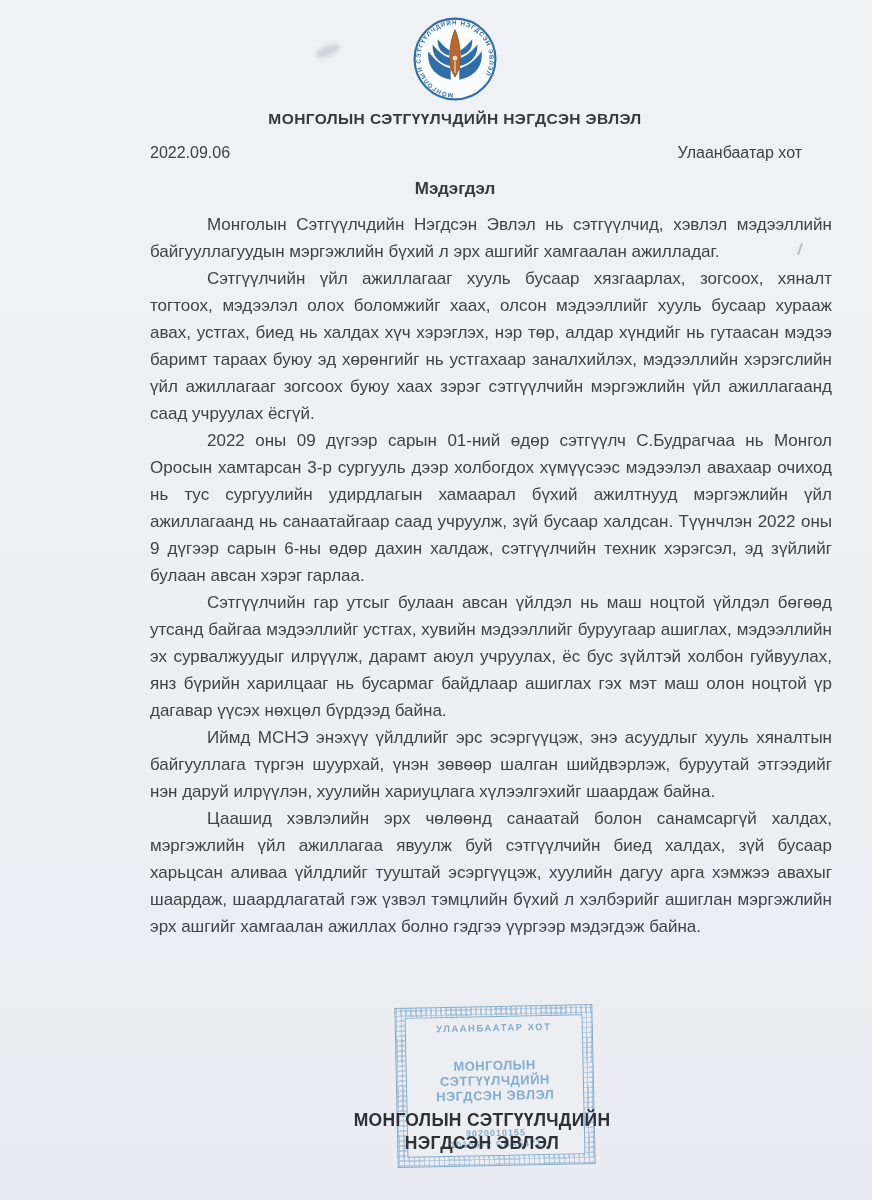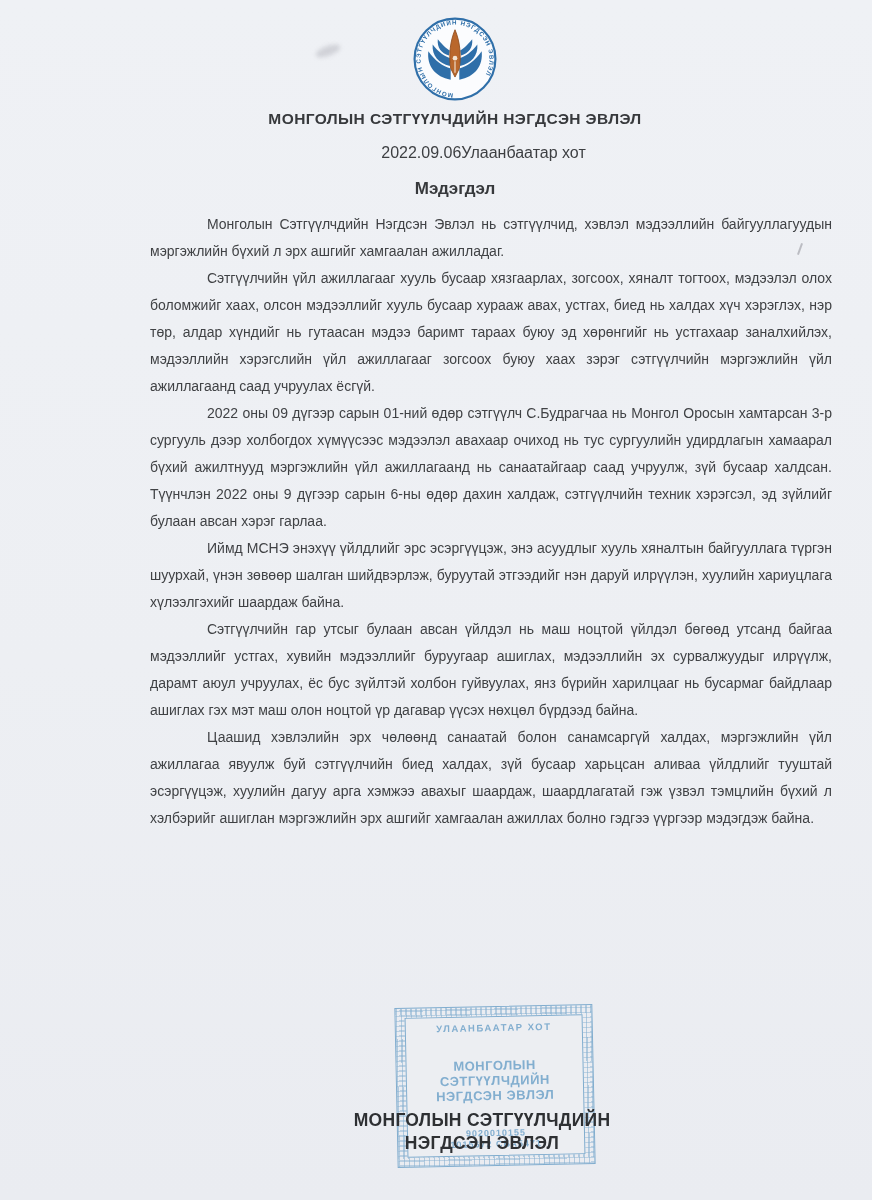--- a/index.html
+++ b/index.html
@@ -9,27 +9,27 @@
     background:linear-gradient(180deg,#eff1f5 0%,#edeff3 55%,#eaecf1 100%);
     color:#3d3f42;
   }
   
   .head-center{position:absolute;left:0;width:872px;text-align:center;transform:translateX(19px);}
   .logo-wrap{top:16px;}
   .logo-wrap svg{display:inline-block;}
   .org-name{top:110px;font-size:15.5px;font-weight:bold;letter-spacing:.4px;color:#37393c;}
   .date-row{
     position:absolute;top:144px;left:150px;right:70px;
-    display:flex;justify-content:center;font-size:16px;color:#3d3f42;margin-left:15px;
+    display:flex;justify-content:space-between;font-size:16px;color:#3d3f42;
   }
   .doc-title{top:179px;font-size:17px;font-weight:bold;color:#37393c;}
   
   .body-text{
     position:absolute;top:211px;left:150px;right:40px;
-    font-size:14px;line-height:27px;text-align:justify;color:#404245;
+    font-size:17px;line-height:27px;text-align:justify;color:#404245;
   }
   .body-text p{margin:0;text-indent:57px;}
   
   .stamp{
     position:absolute;left:396px;top:1006px;width:198px;height:160px;
     transform:rotate(-1.2deg);opacity:.92;
   }
   .stamp .frame-outer{
     position:absolute;inset:0;border:1.5px solid #79a8cc;
     background:
@@ -97,22 +97,22 @@
     <span>2022.09.06</span>
     <span>Улаанбаатар хот</span>
   </div>
 
   <div class="head-center doc-title">Мэдэгдэл</div>
 
   <div class="body-text">
     <p>Монголын Сэтгүүлчдийн Нэгдсэн Эвлэл нь сэтгүүлчид, хэвлэл мэдээллийн байгууллагуудын мэргэжлийн бүхий л эрх ашгийг хамгаалан ажилладаг.</p>
     <p>Сэтгүүлчийн үйл ажиллагааг хууль бусаар хязгаарлах, зогсоох, хяналт тогтоох, мэдээлэл олох боломжийг хаах, олсон мэдээллийг хууль бусаар хурааж авах, устгах, биед нь халдах хүч хэрэглэх, нэр төр, алдар хүндийг нь гутаасан мэдээ баримт тараах буюу эд хөрөнгийг нь устгахаар заналхийлэх, мэдээллийн хэрэгслийн үйл ажиллагааг зогсоох буюу хаах зэрэг сэтгүүлчийн мэргэжлийн үйл ажиллагаанд саад учруулах ёсгүй.</p>
     <p>2022 оны 09 дүгээр сарын 01-ний өдөр сэтгүүлч С.Будрагчаа нь Монгол Оросын хамтарсан 3-р сургууль дээр холбогдох хүмүүсээс мэдээлэл авахаар очиход нь тус сургуулийн удирдлагын хамаарал бүхий ажилтнууд мэргэжлийн үйл ажиллагаанд нь санаатайгаар саад учруулж, зүй бусаар халдсан. Түүнчлэн 2022 оны 9 дүгээр сарын 6-ны өдөр дахин халдаж, сэтгүүлчийн техник хэрэгсэл, эд зүйлийг булаан авсан хэрэг гарлаа.</p>
+    <p>Сэтгүүлчийн гар утсыг булаан авсан үйлдэл нь маш ноцтой үйлдэл бөгөөд утсанд байгаа мэдээллийг устгах, хувийн мэдээллийг буруугаар ашиглах, мэдээллийн эх сурвалжуудыг илрүүлж, дарамт аюул учруулах, ёс бус зүйлтэй холбон гуйвуулах, янз бүрийн харилцааг нь бусармаг байдлаар ашиглах гэх мэт маш олон ноцтой үр дагавар үүсэх нөхцөл бүрдээд байна.</p>
     <p>Иймд МСНЭ энэхүү үйлдлийг эрс эсэргүүцэж, энэ асуудлыг хууль хяналтын байгууллага түргэн шуурхай, үнэн зөвөөр шалган шийдвэрлэж, буруутай этгээдийг нэн даруй илрүүлэн, хуулийн хариуцлага хүлээлгэхийг шаардаж байна.</p>
-    <p>Сэтгүүлчийн гар утсыг булаан авсан үйлдэл нь маш ноцтой үйлдэл бөгөөд утсанд байгаа мэдээллийг устгах, хувийн мэдээллийг буруугаар ашиглах, мэдээллийн эх сурвалжуудыг илрүүлж, дарамт аюул учруулах, ёс бус зүйлтэй холбон гуйвуулах, янз бүрийн харилцааг нь бусармаг байдлаар ашиглах гэх мэт маш олон ноцтой үр дагавар үүсэх нөхцөл бүрдээд байна.</p>
     <p>Цаашид хэвлэлийн эрх чөлөөнд санаатай болон санамсаргүй халдах, мэргэжлийн үйл ажиллагаа явуулж буй сэтгүүлчийн биед халдах, зүй бусаар харьцсан аливаа үйлдлийг тууштай эсэргүүцэж, хуулийн дагуу арга хэмжээ авахыг шаардаж, шаардлагатай гэж үзвэл тэмцлийн бүхий л хэлбэрийг ашиглан мэргэжлийн эрх ашгийг хамгаалан ажиллах болно гэдгээ үүргээр мэдэгдэж байна.</p>
   </div>
 
   <div class="stamp">
     <div class="frame-outer"></div>
     <div class="frame-inner">
       <div class="stamp-top">УЛААНБААТАР ХОТ</div>
       <div class="stamp-center">
         <div>МОНГОЛЫН</div>
         <div>СЭТГҮҮЛЧДИЙН</div>

